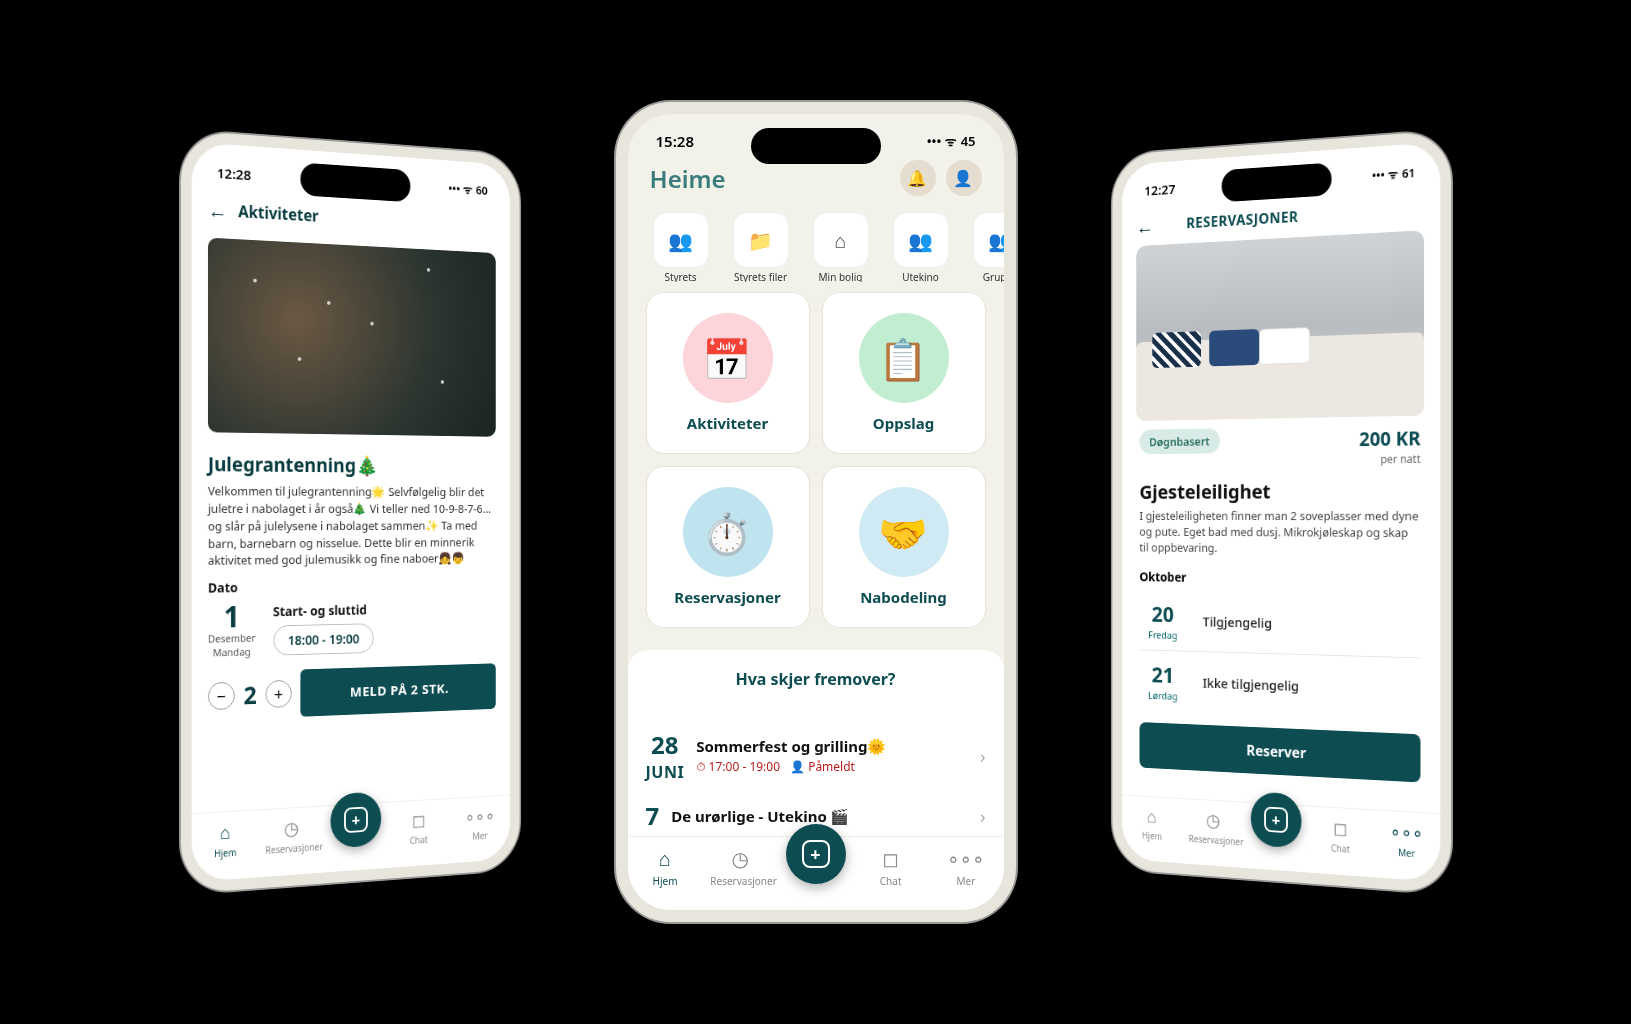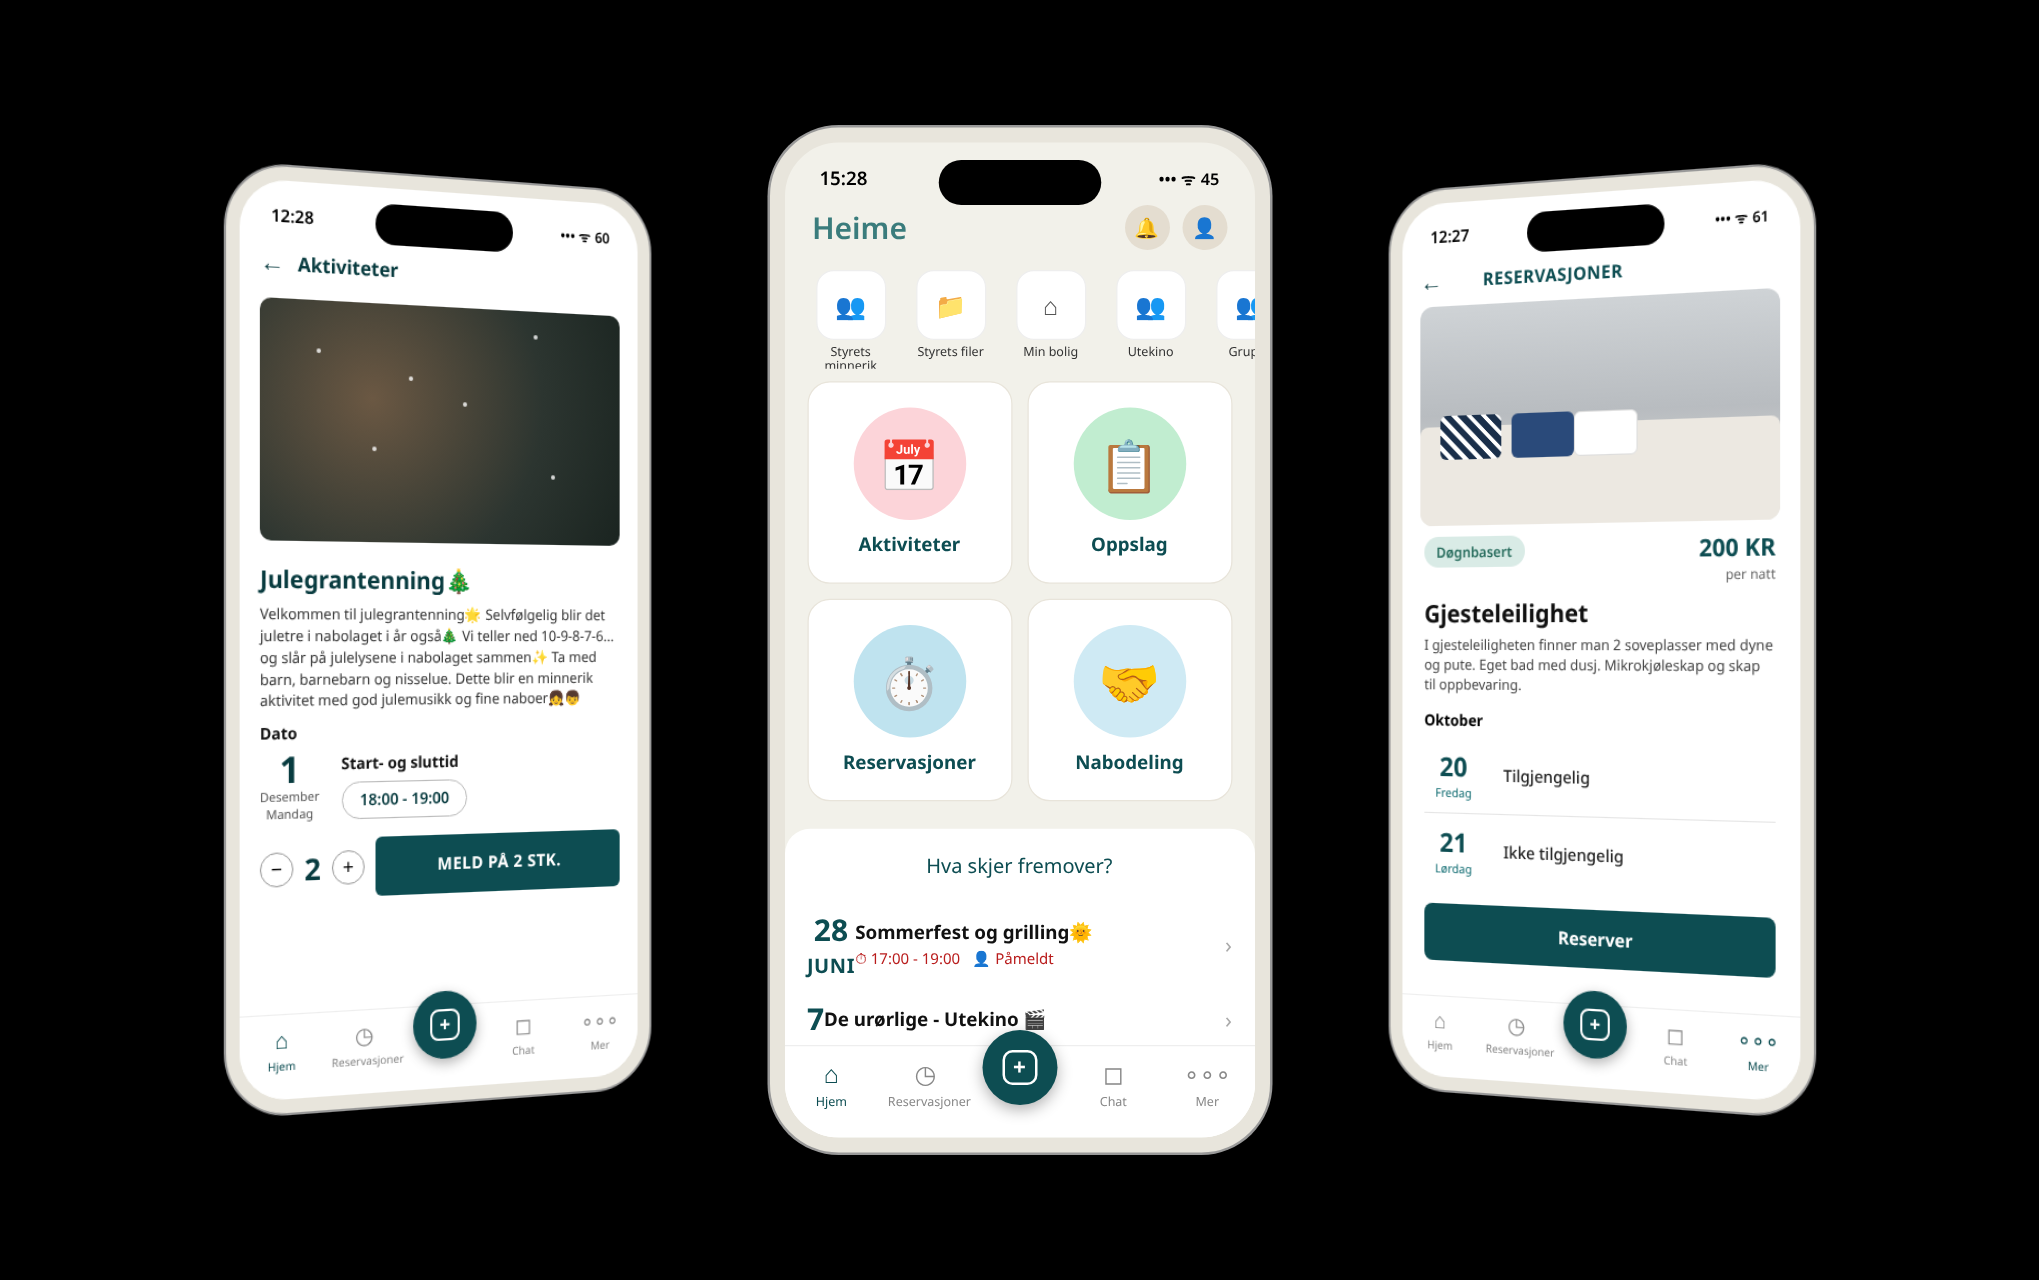--- a/index.html
+++ b/index.html
@@ -48,22 +48,22 @@
   .quick-label { font-size: 10px; color: #333; line-height: 1.1; }
   .card-grid { display: grid; grid-template-columns: 1fr 1fr; gap: 12px; padding: 10px 18px; }
   .feature-card { background: #fff; border-radius: 18px; padding: 20px 10px; text-align: center; border: 1px solid #e8e4da; }
   .fc-icon { width: 90px; height: 90px; margin: 0 auto 10px; border-radius: 50%; display: flex; align-items: center; justify-content: center; font-size: 40px; }
   .fc-pink { background: #fcd4d9; }
   .fc-green { background: #c1edd0; }
   .fc-blue { background: #bfe3ef; }
   .fc-lblue { background: #cfeaf4; }
   .fc-title { font-size: 15px; font-weight: 700; color: #0d4d52; }
   .upcoming { background: #fff; margin: 12px 0 0; border-radius: 20px 20px 0 0; padding: 18px 18px 70px; }
-  .upcoming-title { text-align: center; font-weight: 400; color: #0d4d52; font-size: 16px; margin-bottom: 17px; }
-  .event-item { display: flex; align-items: center; gap: 0; padding: 8px 0; }
+  .upcoming-title { text-align: center; font-weight: 700; color: #0d4d52; font-size: 16px; margin-bottom: 30px; }
+  .event-item { display: flex; align-items: center; gap: 12px; padding: 8px 0; }
   .ev-date { text-align: center; }
   .ev-daynum { font-size: 24px; font-weight: 700; color: #0d4d52; }
   .ev-month { font-size: 16px; font-weight: 700; color: #0d4d52; letter-spacing: .5px; }
   .ev-body { flex: 1; }
   .ev-title { font-size: 15px; font-weight: 700; color: #111; }
   .ev-meta { font-size: 12px; color: #b91c1c; display: flex; gap: 10px; margin-top: 2px; }
   .ev-chev { color: #aaa; font-size: 18px; }
 
   
   .res-header { display: flex; align-items: center; padding: 8px 18px; gap: 40px; }

